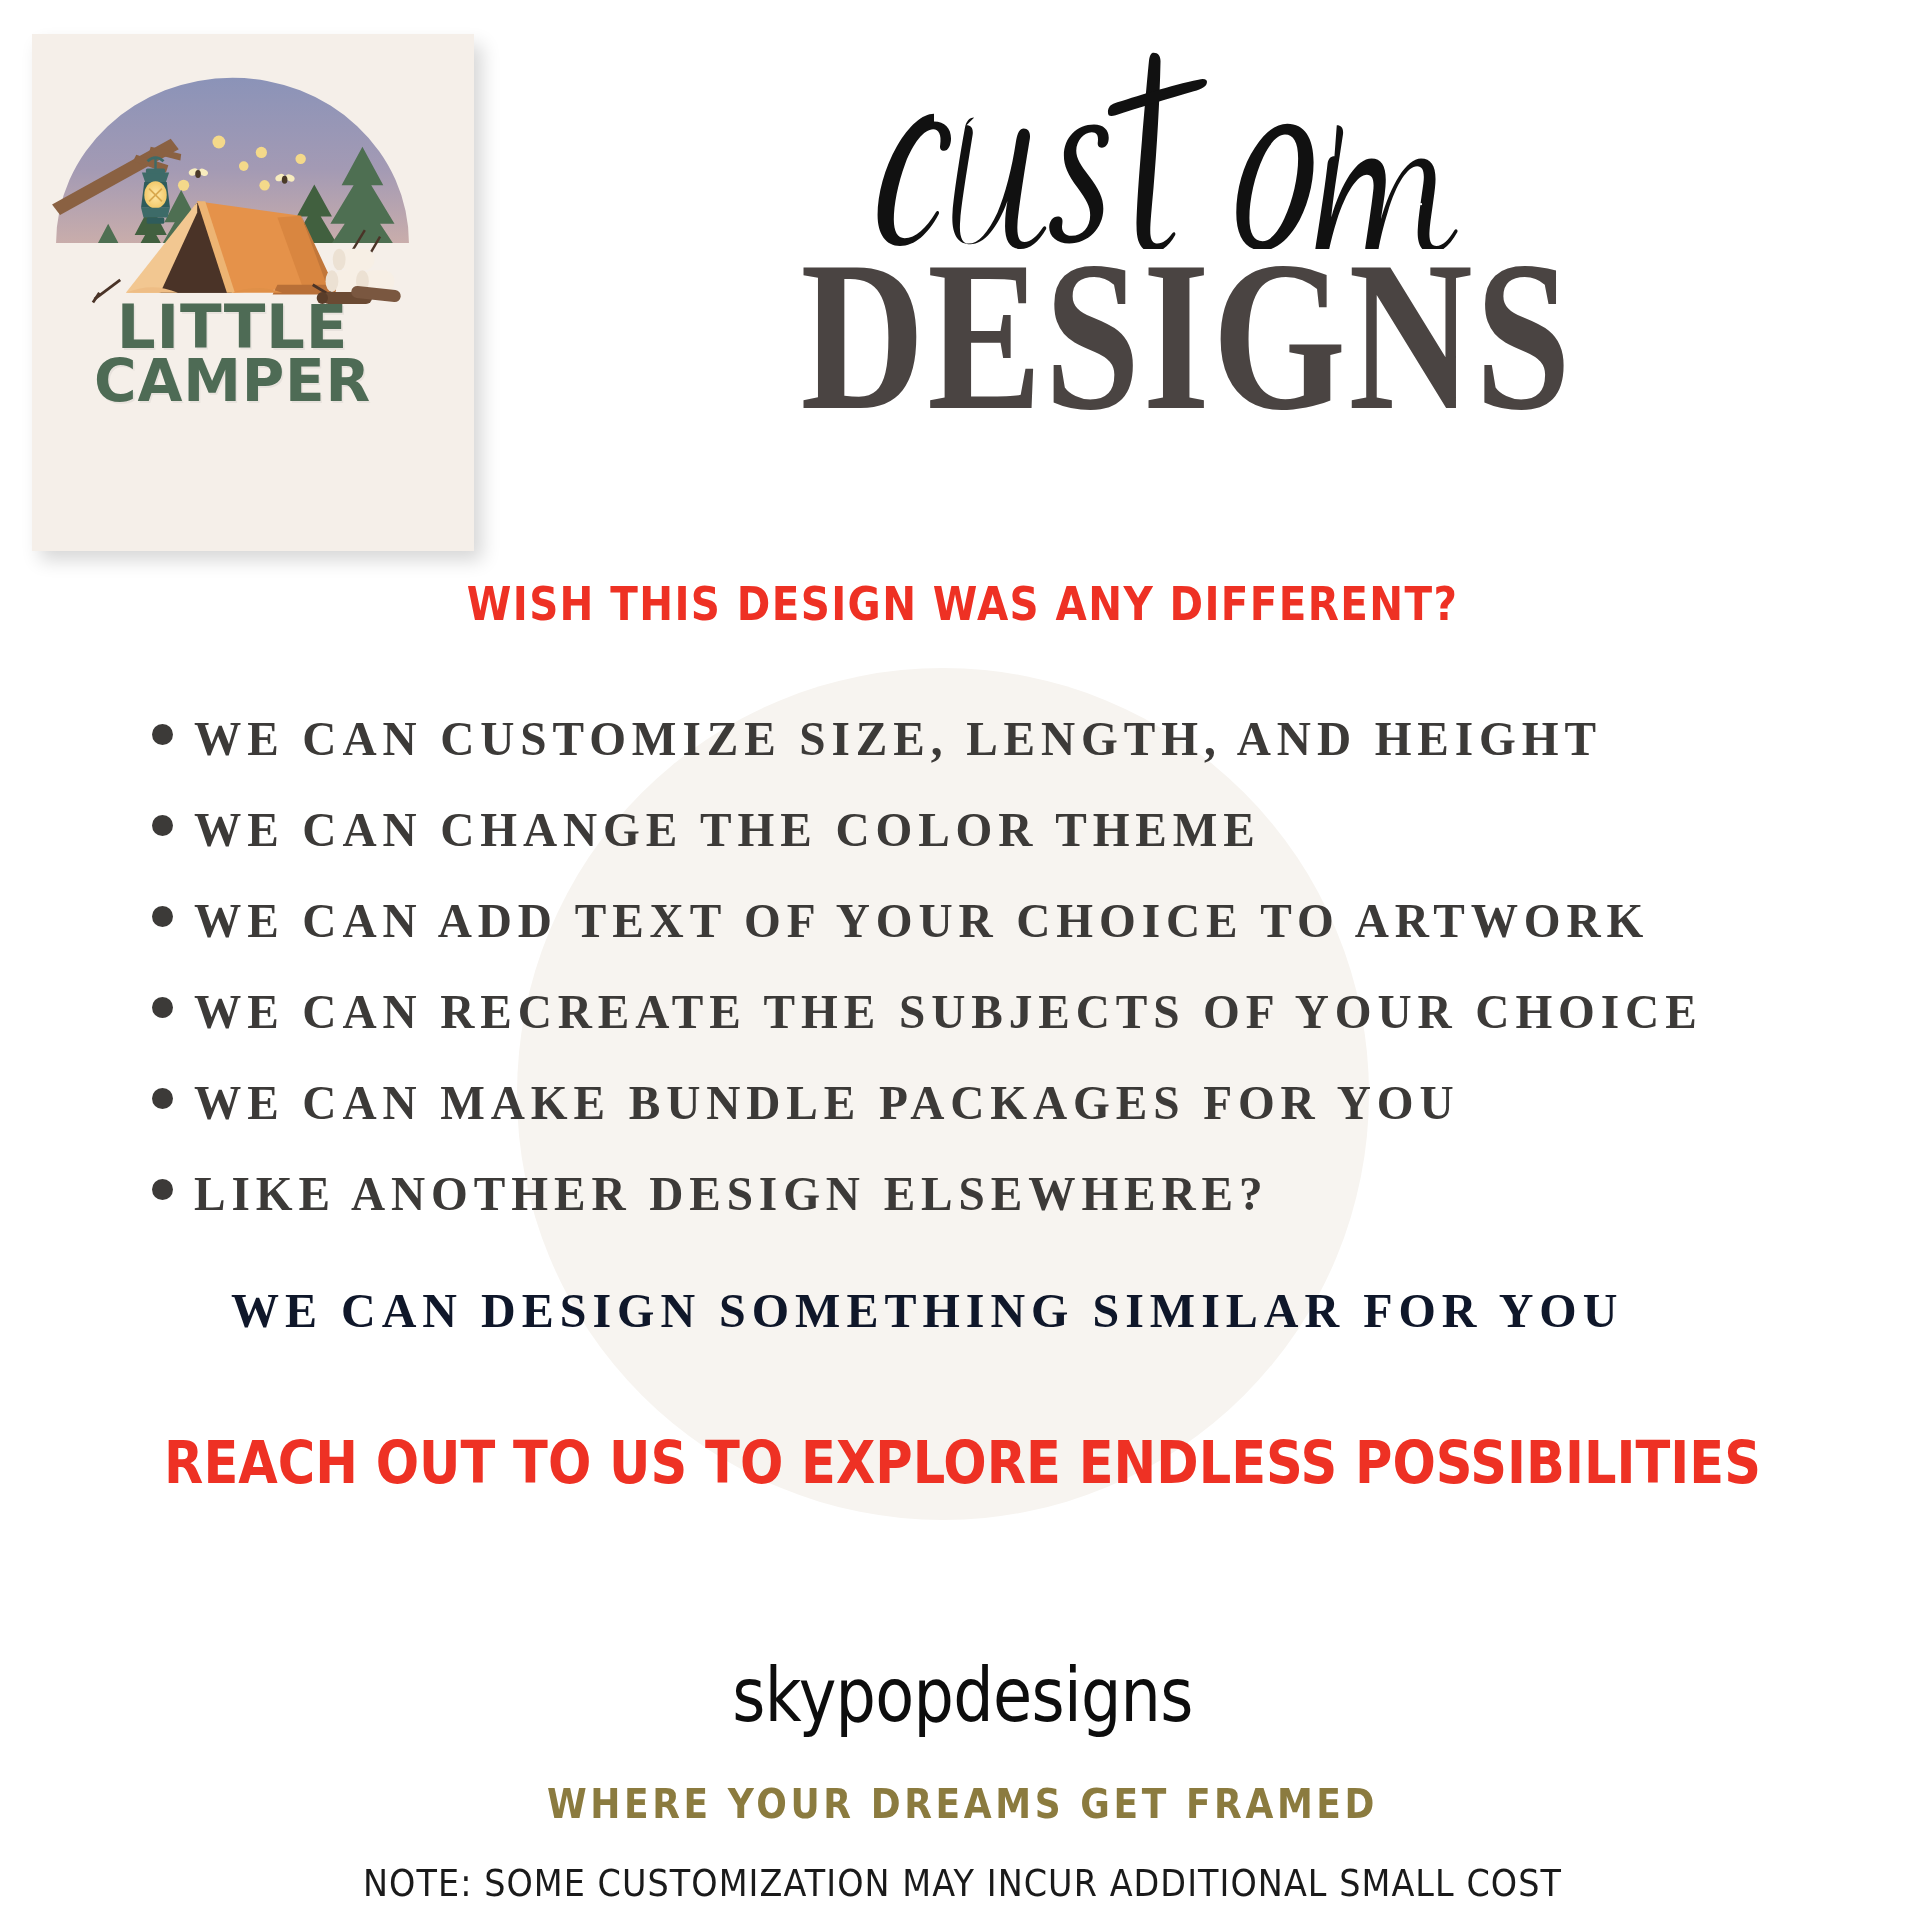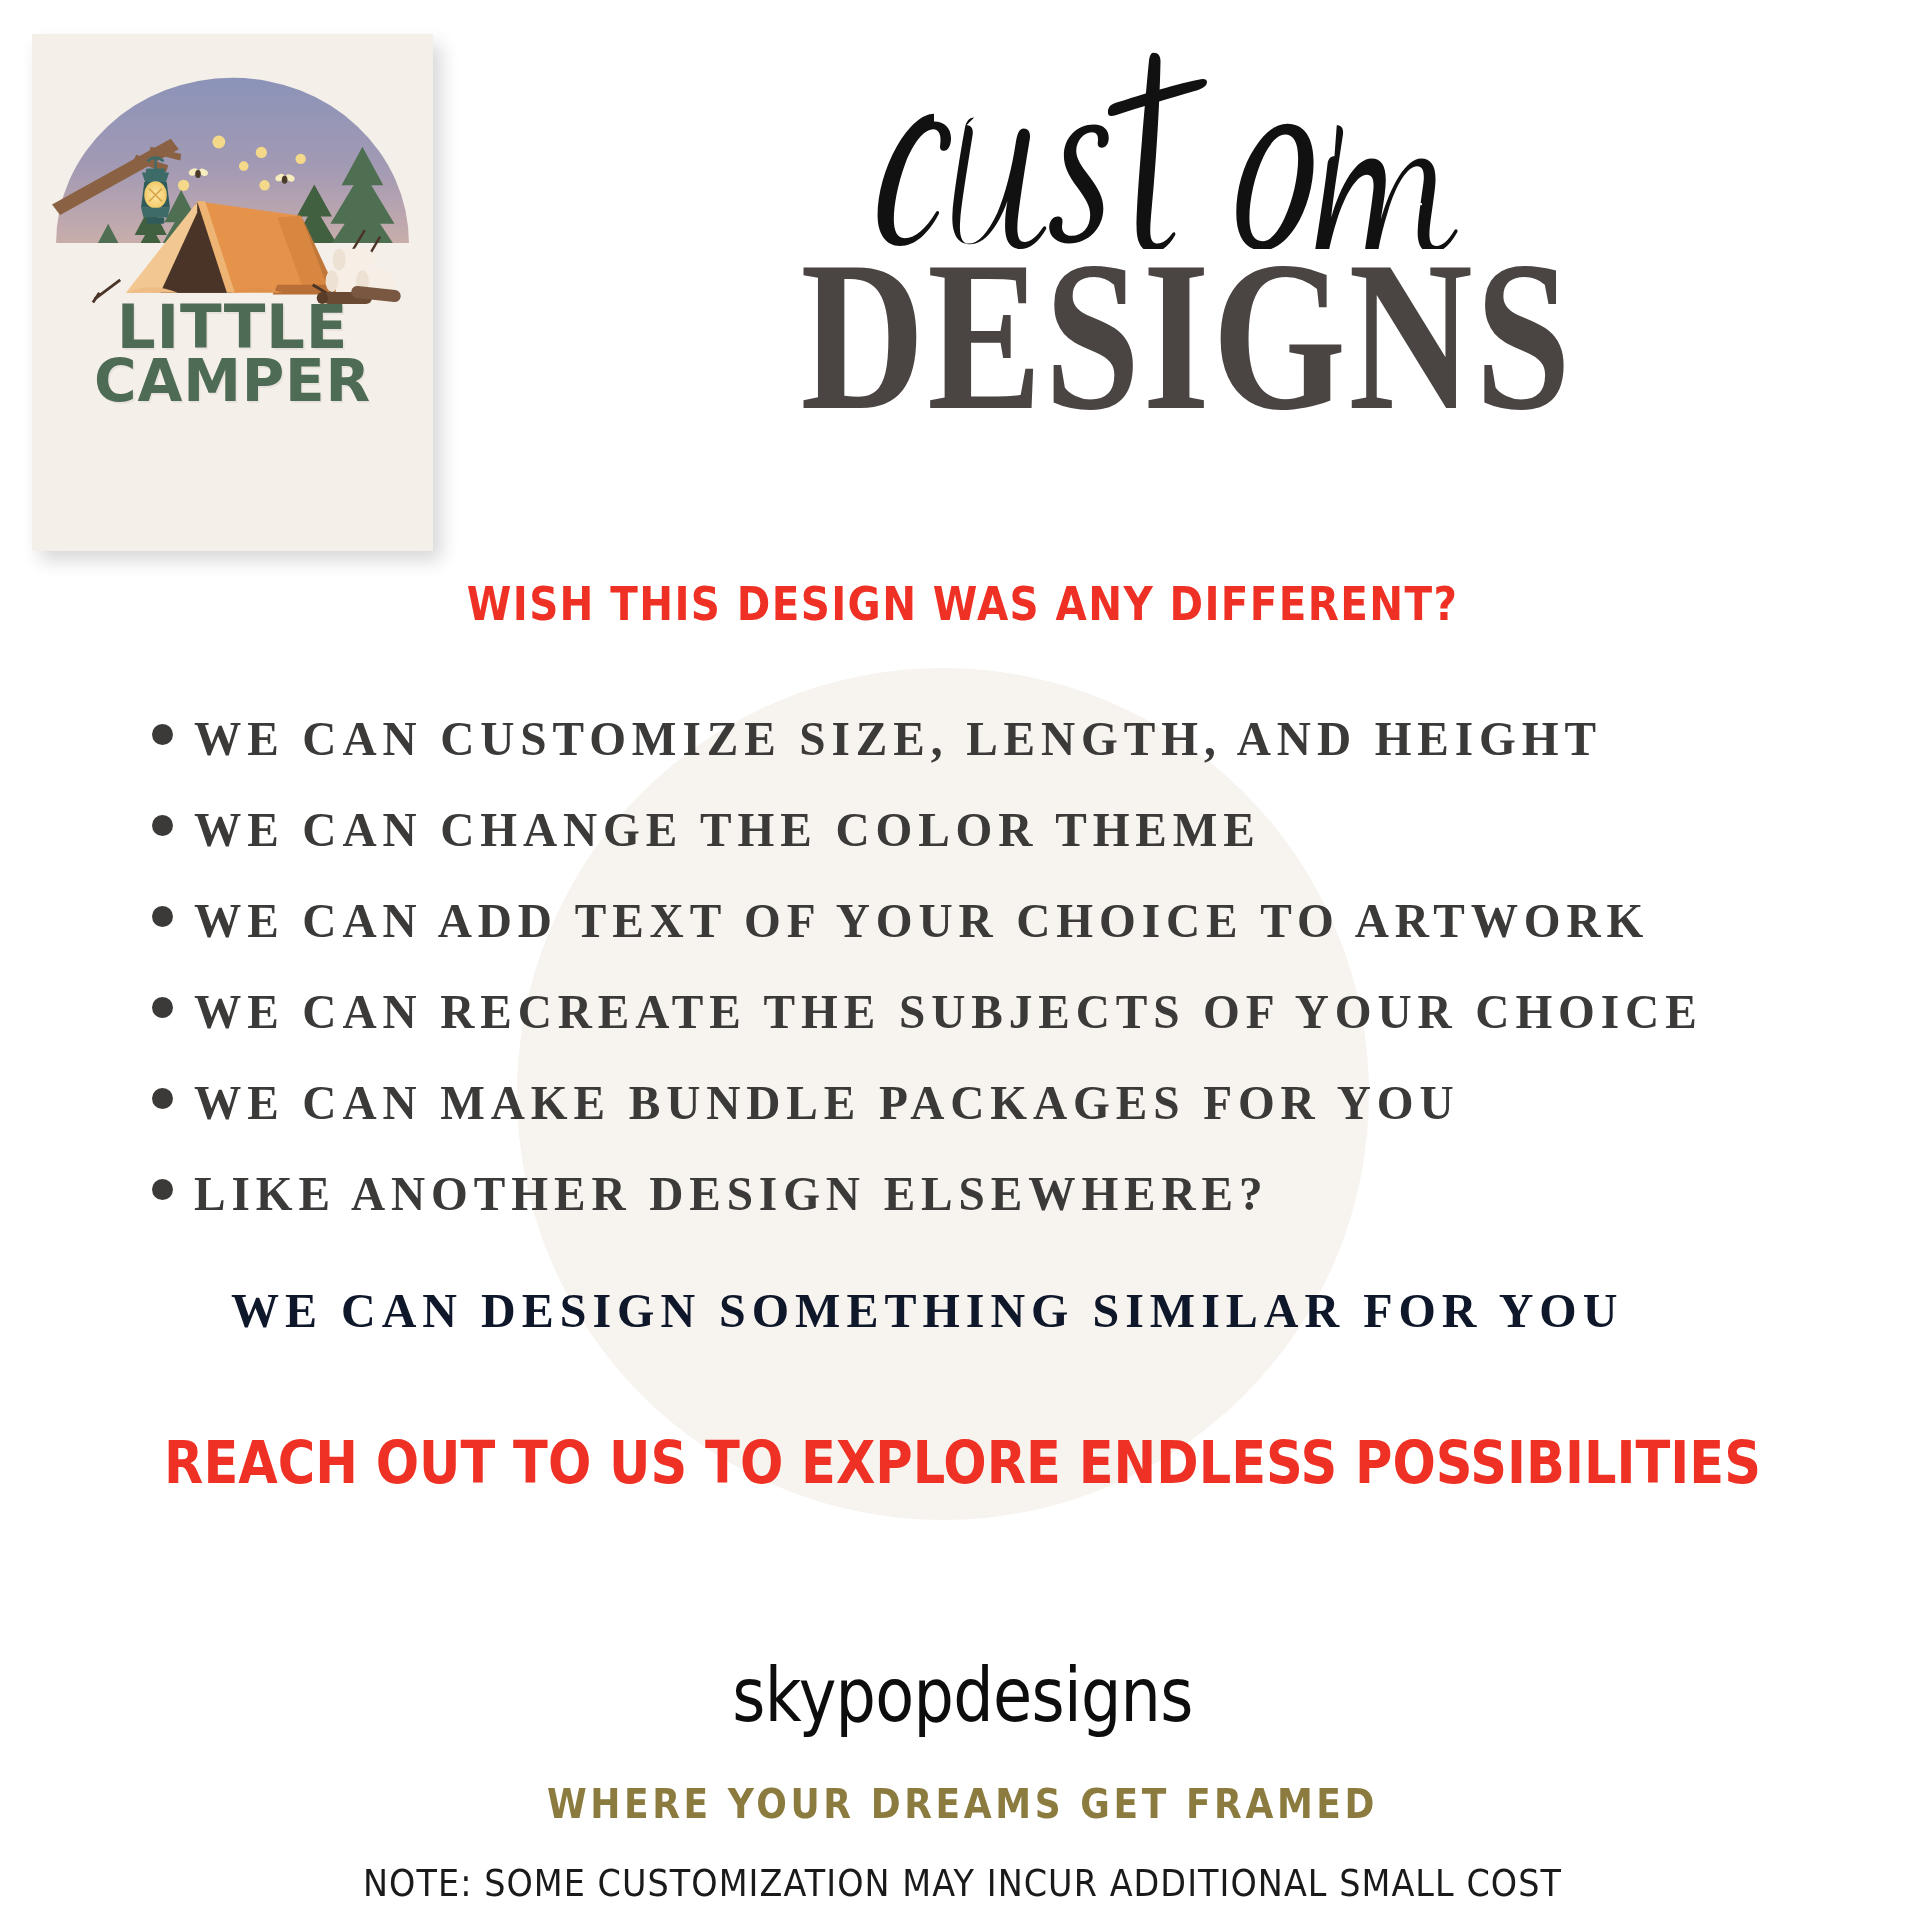--- a/index.html
+++ b/index.html
@@ -33,20 +33,21 @@
   #product-card {
     position: absolute;
     left: 32px;
     top: 34px;
     width: 401px;
     height: 517px;
     background: #f5efe9;
     box-shadow: 8px 9.6px 17.6px rgba(0,0,0,0.16);
     z-index: 3;
     overflow: hidden;
+    padding-left: 41px;
   }
   #art-stage {
     position: absolute;
     left: 0;
     top: 9.6px;
     width: 401px;
     height: 273px;
   }
   #brand-words {
     position: absolute;

